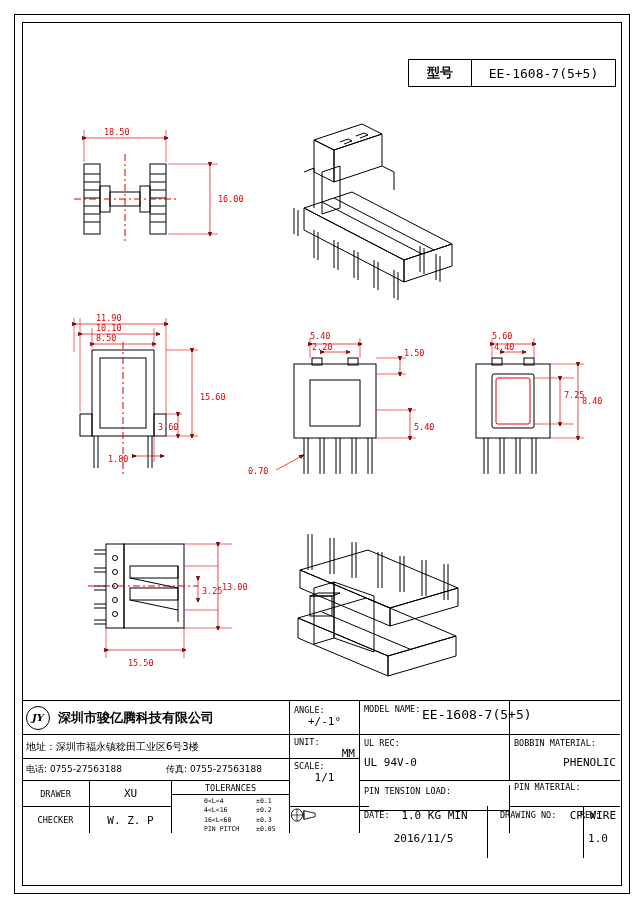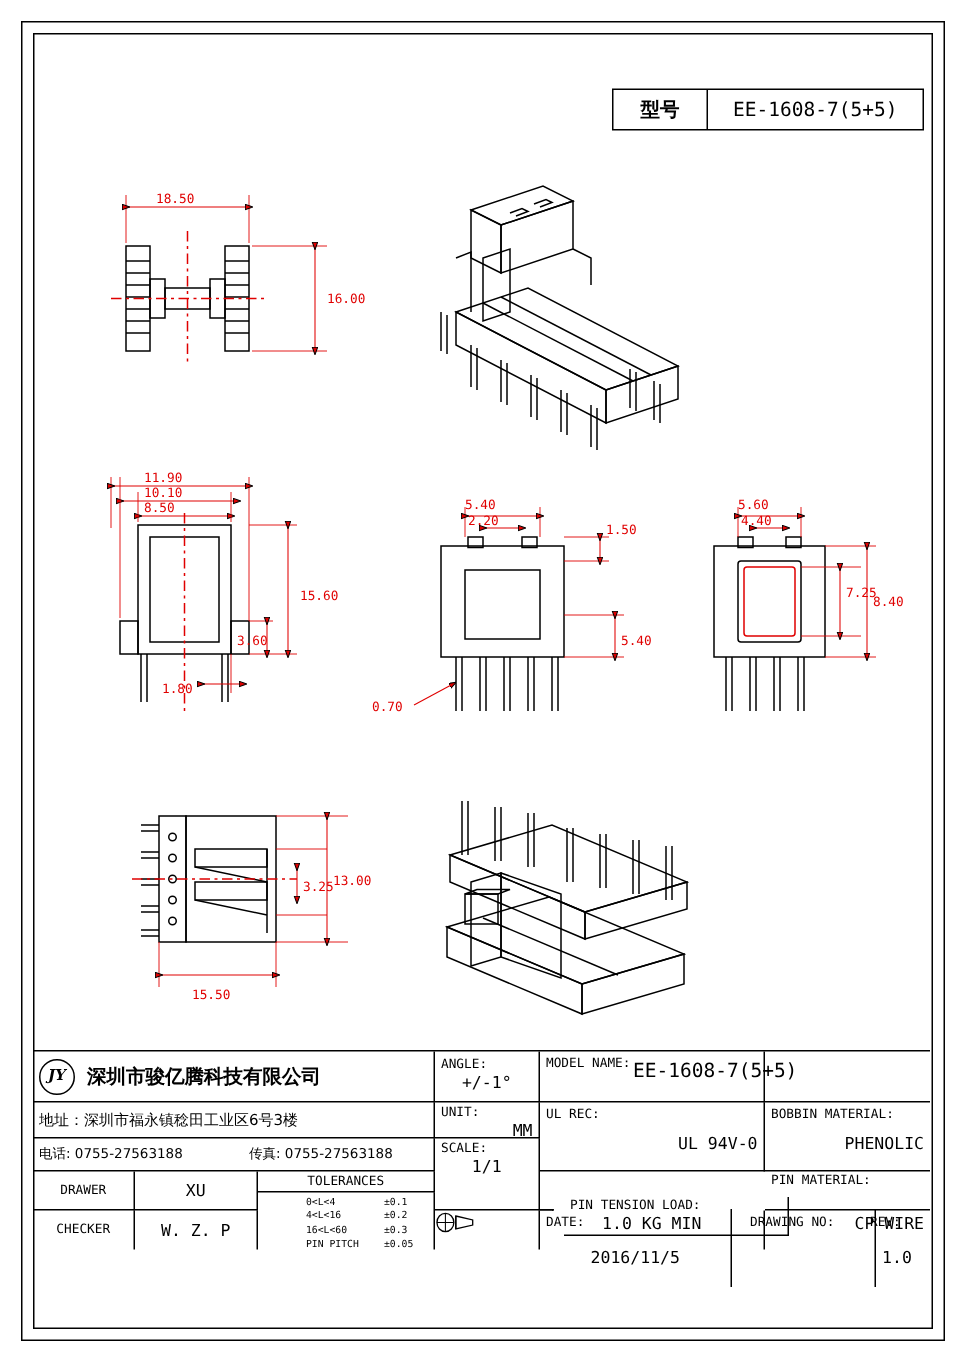--- a/index.html
+++ b/index.html
@@ -382,28 +382,28 @@
     </div>
 
     <div class="tb-cell" style="left:338px;top:0;width:150px;height:34px;display:block;padding-top:3px;">
       <div class="lbl9">MODEL NAME:</div>
     </div>
     <div class="tb-cell nr" style="left:488px;top:0;width:110px;height:34px;"></div>
     <div style="position:absolute;left:400px;top:6px;width:200px;font-size:13px;font-family:'DejaVu Sans Mono',monospace;">EE-1608-7(5+5)</div>
 
     <div class="tb-cell" style="left:338px;top:34px;width:150px;height:46px;display:block;padding-top:3px;">
       <div class="lbl9">UL REC:</div>
-      <div class="val11" style="text-align:right;margin-top:8px;">UL 94V-0</div>
+      <div class="val11" style="text-align:left;margin-top:8px;">UL 94V-0</div>
     </div>
     <div class="tb-cell nr" style="left:488px;top:34px;width:110px;height:46px;display:block;padding-top:3px;">
       <div class="lbl9">BOBBIN MATERIAL:</div>
       <div class="val11" style="text-align:right;margin-top:8px;">PHENOLIC</div>
     </div>
 
-    <div class="tb-cell" style="left:338px;top:97px;width:150px;height:26px;display:block;padding-top:1px;margin-left:16px;">
+    <div class="tb-cell" style="left:338px;top:84px;width:150px;height:26px;display:block;padding-top:1px;">
       <div class="lbl9">PIN TENSION LOAD:</div>
     </div>
     <div class="tb-cell nr" style="left:488px;top:80px;width:110px;height:26px;display:block;padding-top:1px;">
       <div class="lbl9">PIN MATERIAL:</div>
     </div>
 
     <div class="tb-cell" style="left:338px;top:106px;width:150px;height:26px;border-bottom:none;display:block;">
       <div class="val11" style="text-align:center;margin-top:2px;">1.0 KG MIN</div>
     </div>
     <div class="tb-cell nr" style="left:488px;top:106px;width:110px;height:26px;border-bottom:none;display:block;">

